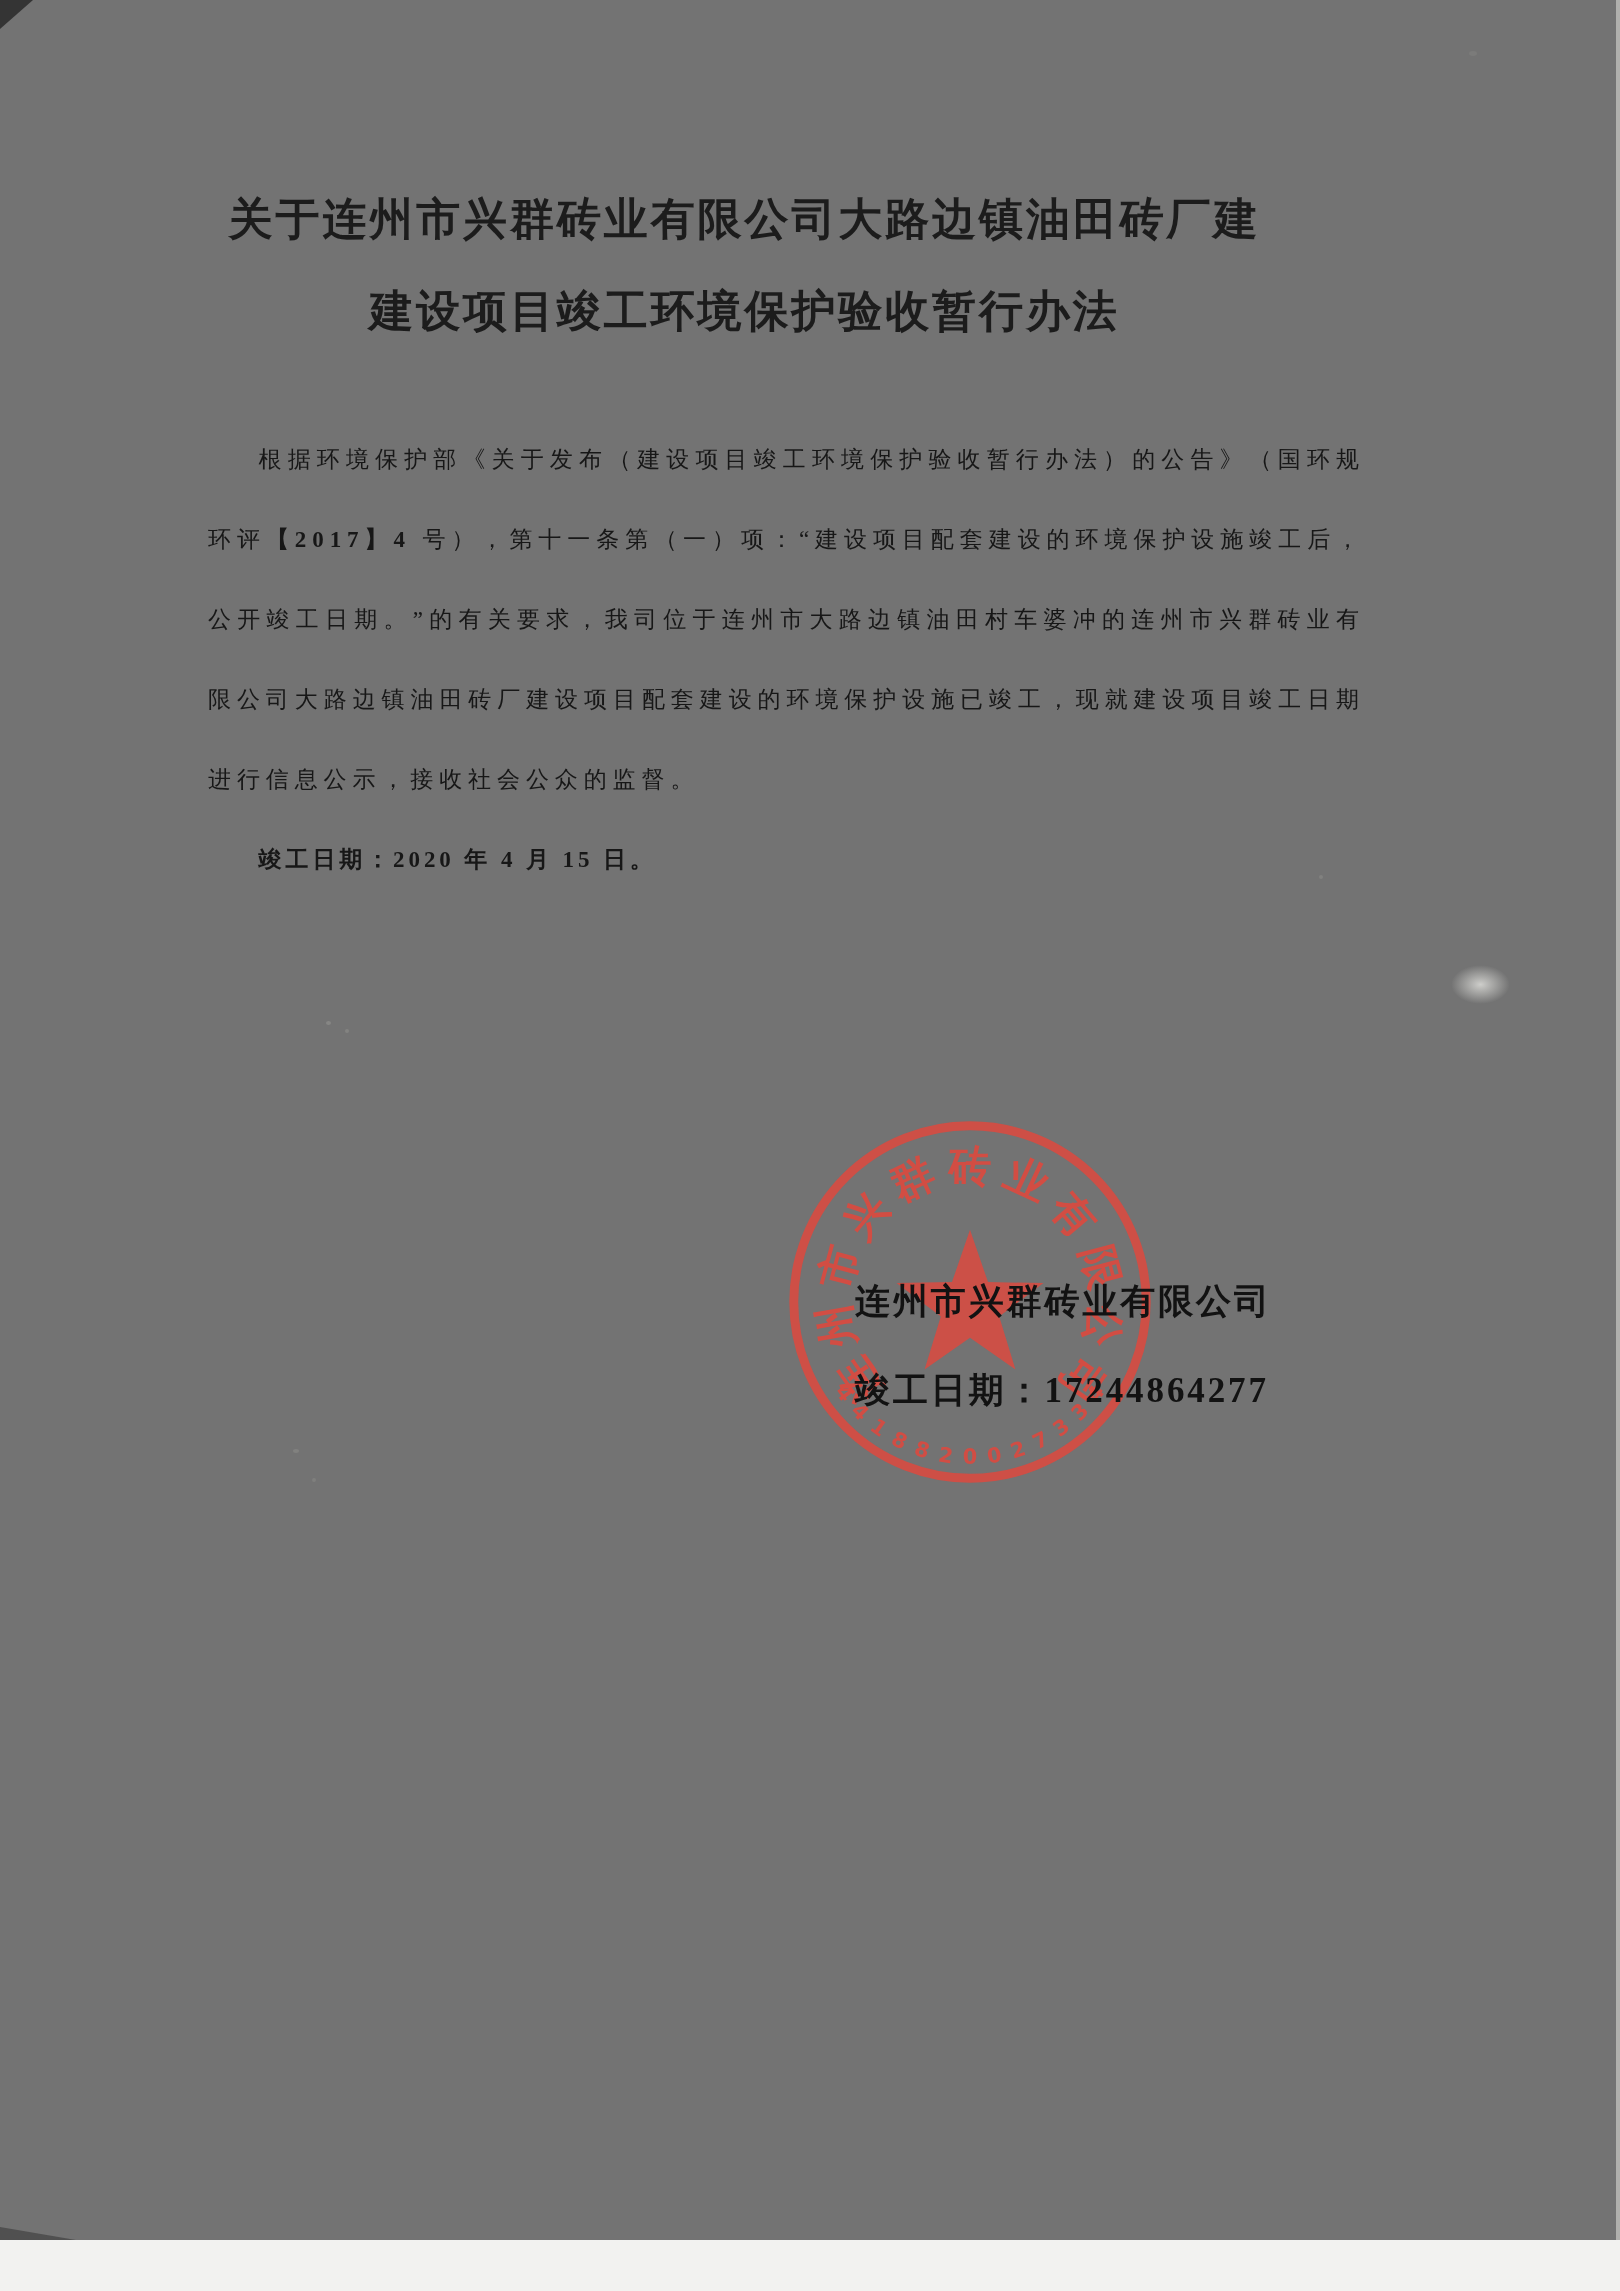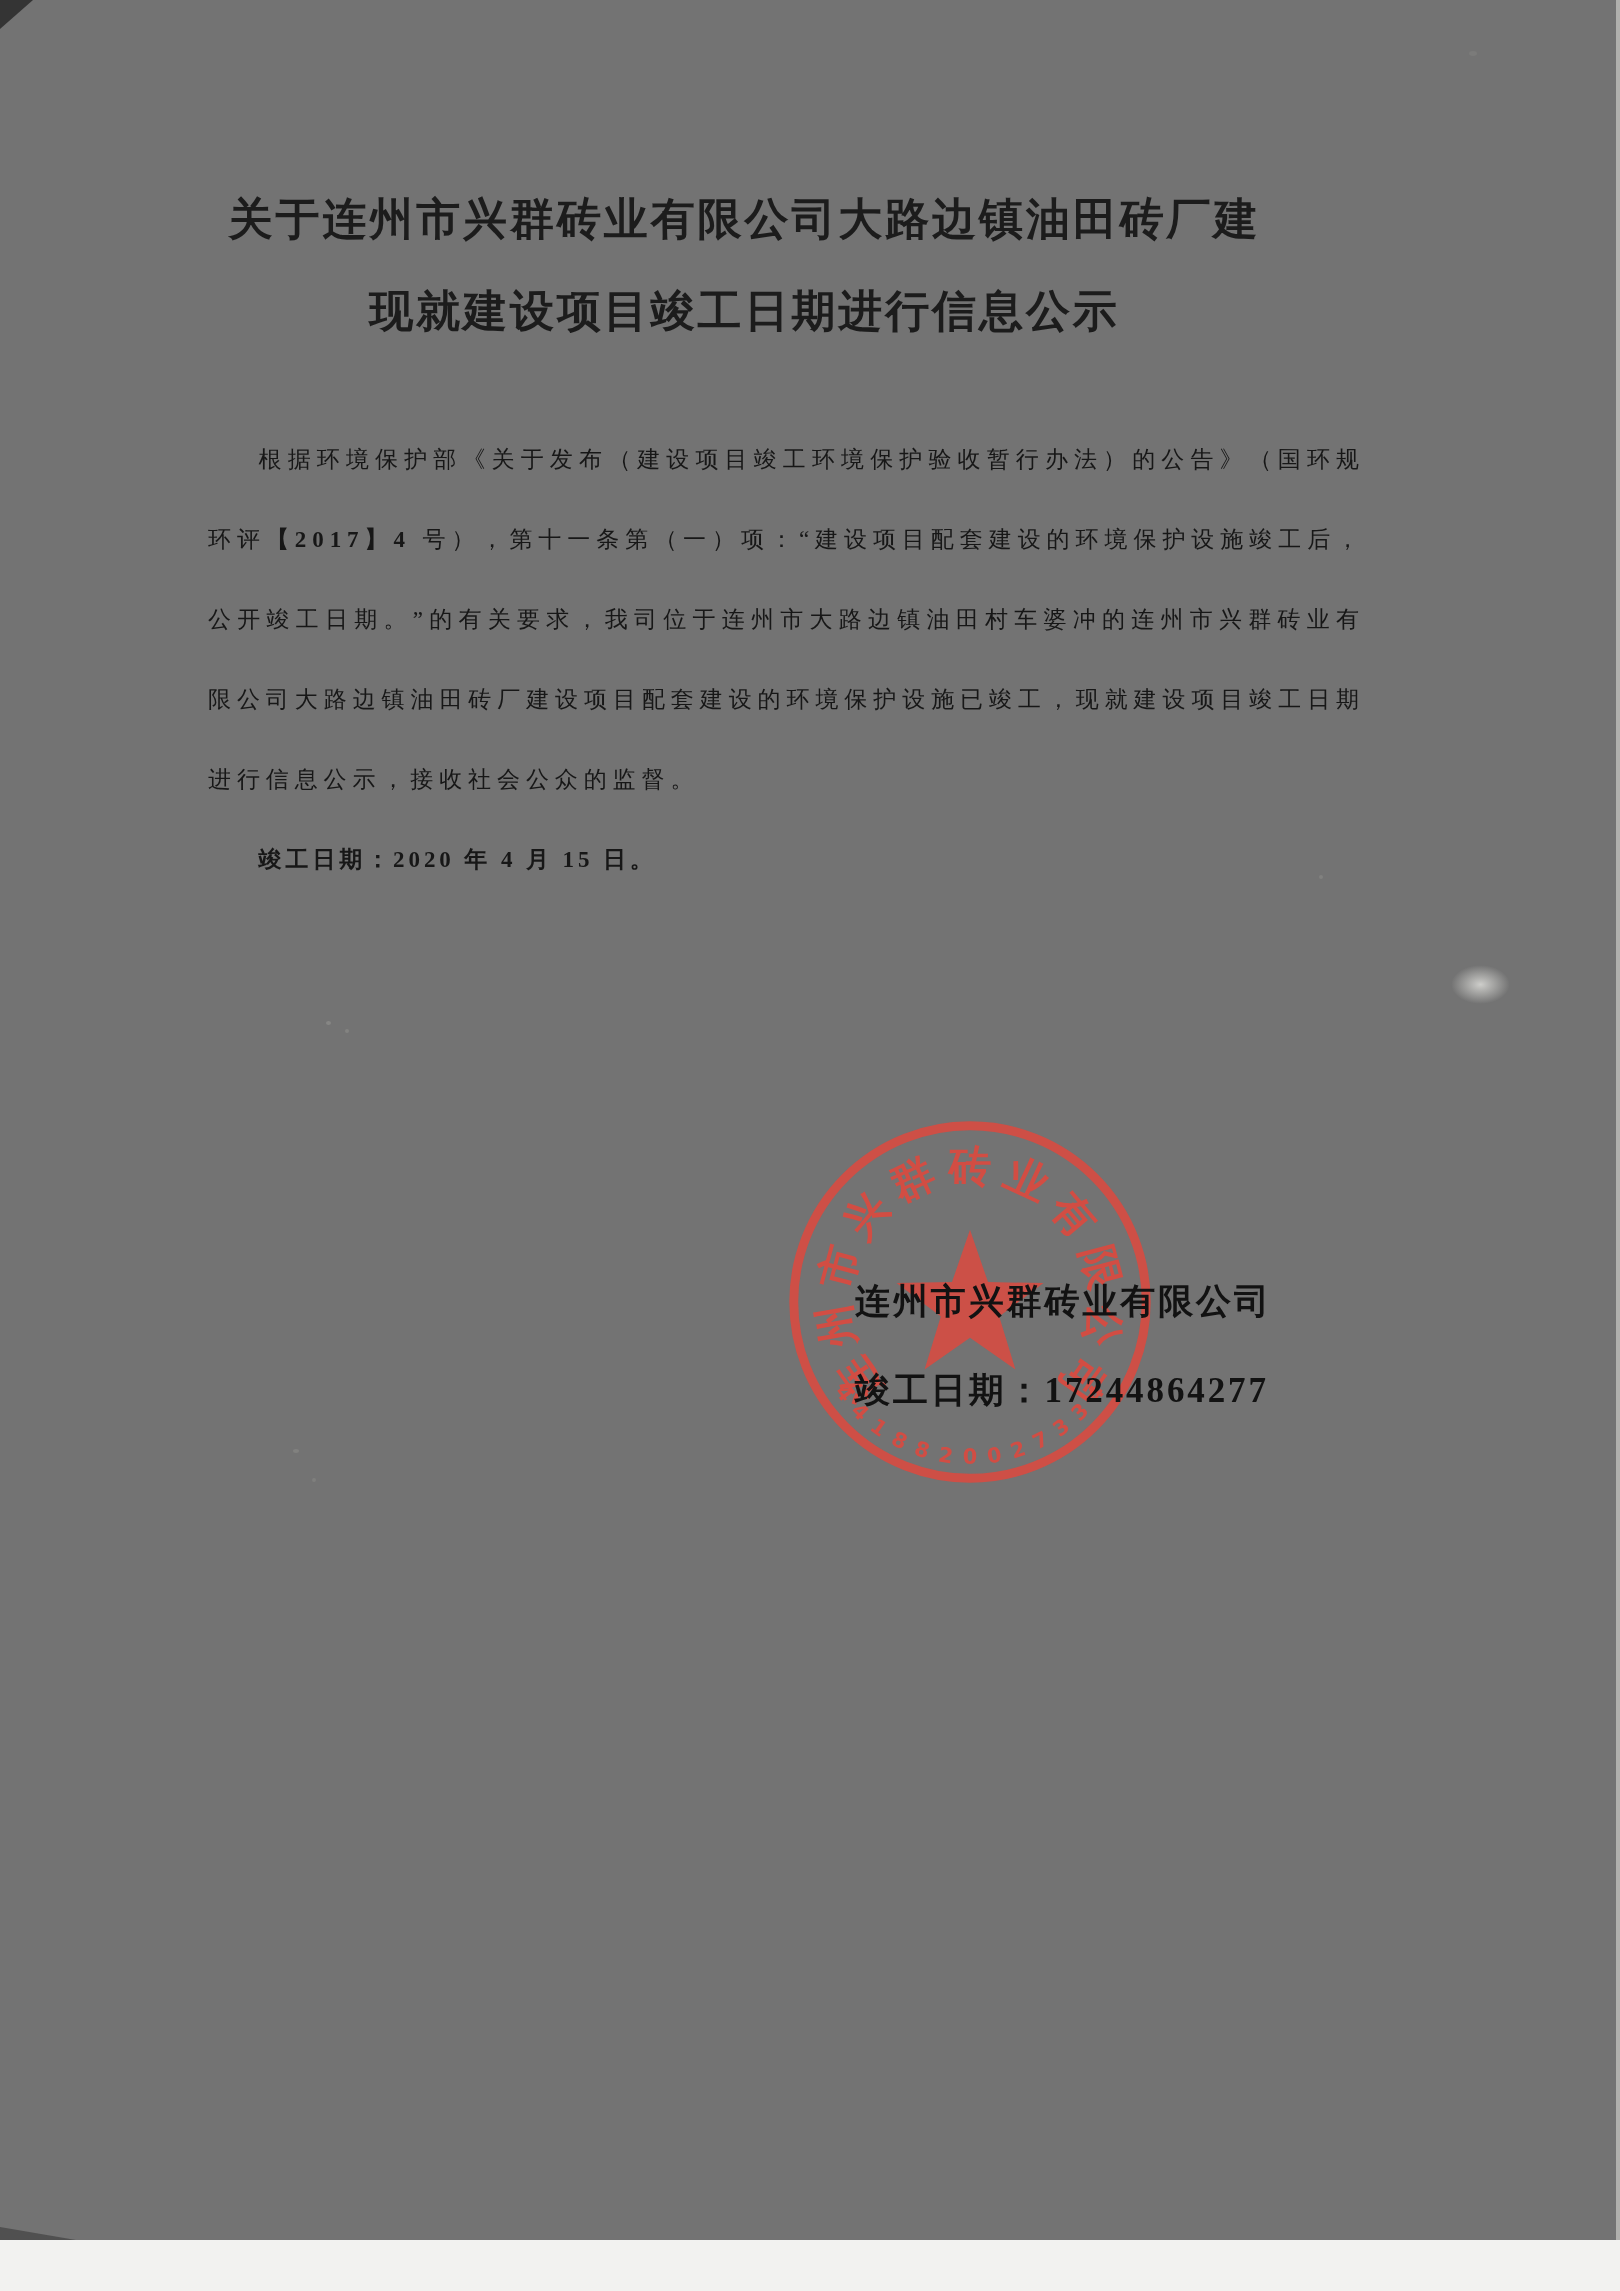--- a/index.html
+++ b/index.html
@@ -95,21 +95,21 @@
   <div class="speck s1"></div>
   <div class="speck s2"></div>
   <div class="speck s3"></div>
   <div class="speck s4"></div>
   <div class="speck s5"></div>
   <div class="speck s6"></div>
   <div class="smudge"></div>
 
   <h1 class="title">
     <span class="tline">关于连州市兴群砖业有限公司大路边镇油田砖厂建</span>
-    <span class="tline">现就建设项目竣工日期进行信息公示</span>
+    <span class="tline">建设项目竣工环境保护验收暂行办法</span>
   </h1>
 
   <div class="body-text">
     <p class="para"><span>根据环境保护部《关于发布（建设项目竣工环境保护验收暂行办法）的公告》（国环规环评</span><b>【2017】4</b><span> 号），第十一条第（一）项：“建设项目配套建设的环境保护设施竣工后，公开竣工日期。”的有关要求，我司位于连州市大路边镇油田村车婆冲的连州市兴群砖业有限公司大路边镇油田砖厂建设项目配套建设的环境保护设施已竣工，现就建设项目竣工日期进行信息公示，接收社会公众的监督。</span></p>
     <p class="para bold">竣工日期：2020 年 4 月 15 日。</p>
   </div>
 
   <div class="stamp">
     <svg width="396" height="396" viewBox="0 0 400 400" xmlns="http://www.w3.org/2000/svg">
       <circle class="seal-ring" cx="200" cy="200" r="178"></circle>

